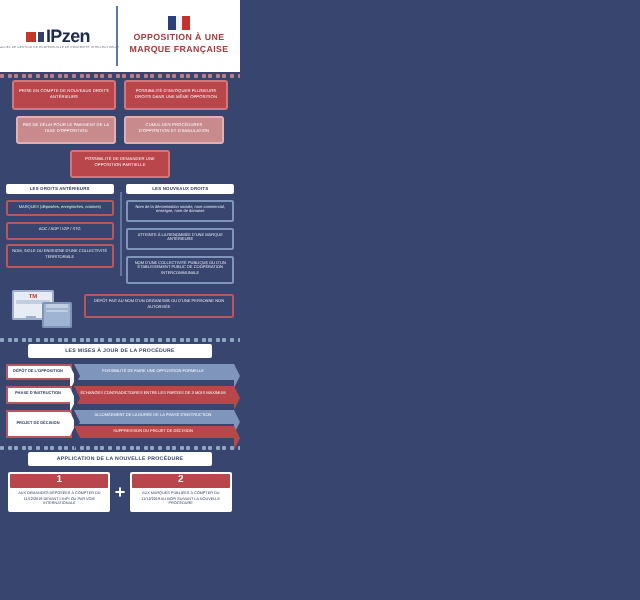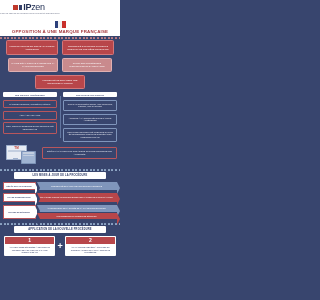--- a/index.html
+++ b/index.html
@@ -5,28 +5,28 @@
   html,body{margin:0;padding:0;}
   body{
     width:120px;height:300px;overflow:hidden;
     background:#38456e;
     font-family:"Liberation Sans",sans-serif;
     -webkit-font-smoothing:none;
   }
   .page{position:relative;width:120px;height:300px;}
 
   
-  .header{background:#ffffff;height:36px;display:flex;align-items:stretch;flex-direction:column;}
+  .header{background:#ffffff;height:36px;display:flex;align-items:stretch;}
   .logo-wrap{width:58px;display:flex;flex-direction:column;
     align-items:center;justify-content:center;padding-top:2px;}
   .logo-line{display:flex;align-items:center;justify-content:center;}
   .logo-sq{width:5px;height:5px;background:#c0392b;margin-right:1px;}
   .logo-sq2{width:3px;height:5px;background:#34406a;margin-right:1px;}
   .logo-ip{font-size:9px;font-weight:bold;color:#1d2b50;letter-spacing:-.3px;}
-  .logo-zen{font-size:9px;font-weight:normal;color:#1d2b50;letter-spacing:-.3px;text-align:center;}
+  .logo-zen{font-size:9px;font-weight:bold;color:#1d2b50;letter-spacing:-.3px;text-align:center;}
   .logo-tag{font-size:1.6px;color:#6d7388;letter-spacing:.1px;
     transform:scale(.95);margin-top:1px;white-space:nowrap;}
   .hdr-div{width:1px;background:#5b79a5;margin:3px 0;}
   .title-wrap{flex:1;display:flex;flex-direction:column;
     align-items:center;justify-content:center;}
   .flag{display:flex;width:11px;height:7px;margin-bottom:1px;}
   .flag i{flex:1;display:block;}
   .fb{background:#2b3f7a;}.fw{background:#f2f2f2;}.fr{background:#c8302b;}
   .title{font-size:4.4px;font-weight:bold;color:#a63a3f;
     text-align:center;line-height:6px;letter-spacing:.2px;}

